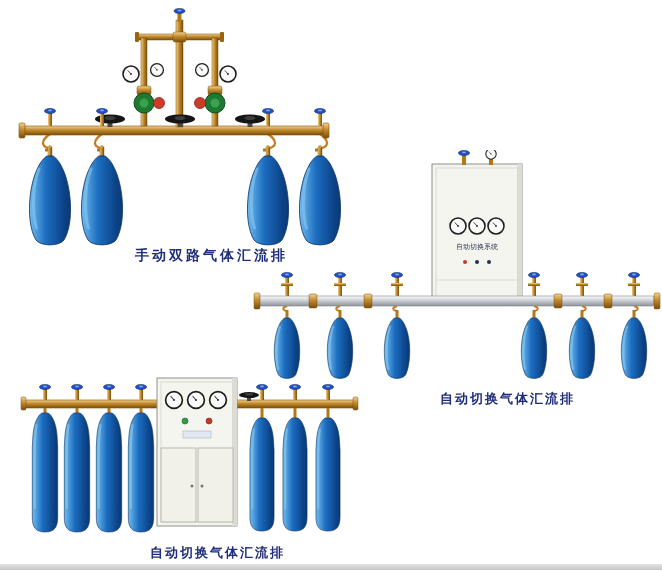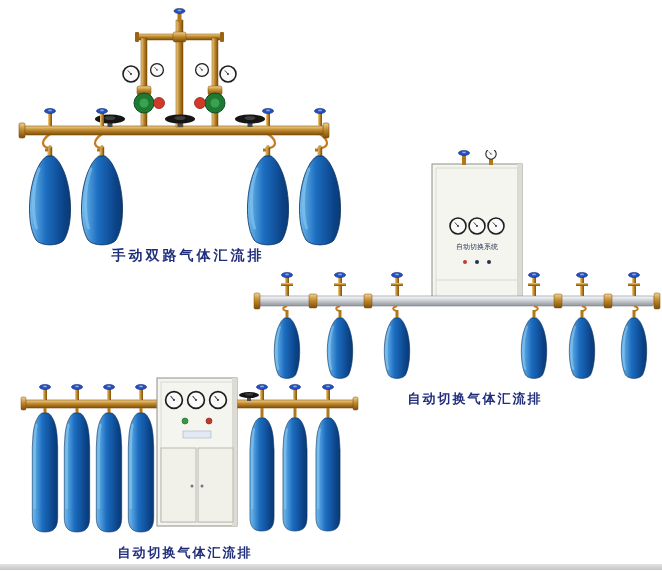--- a/index.html
+++ b/index.html
@@ -5,21 +5,21 @@
   * { margin:0; padding:0; box-sizing:border-box; }
   html,body { background:#ffffff; }
   .canvas {
     position:relative; width:662px; height:572px; background:#ffffff;
     overflow:hidden; font-family:"DejaVu Sans","Liberation Sans",sans-serif;
   }
   .fig { position:absolute; }
   .fig svg { display:block; }
   .caption {
     position:absolute; font-size:14px; font-weight:bold; color:#1f2d7b;
-    text-align:center; letter-spacing:3px; white-space:nowrap;
+    text-align:right; letter-spacing:3px; white-space:nowrap;
     font-family:Liberation Serif, serif;
   }
   .bottom-strip {
     position:absolute; left:0; top:564px; width:662px; height:6px;
     background:linear-gradient(#e3e3e3,#c6c6c6);
   }
   svg text { font-family:"DejaVu Sans","Liberation Sans",sans-serif; }
 </style>
 </head>
 <body>

